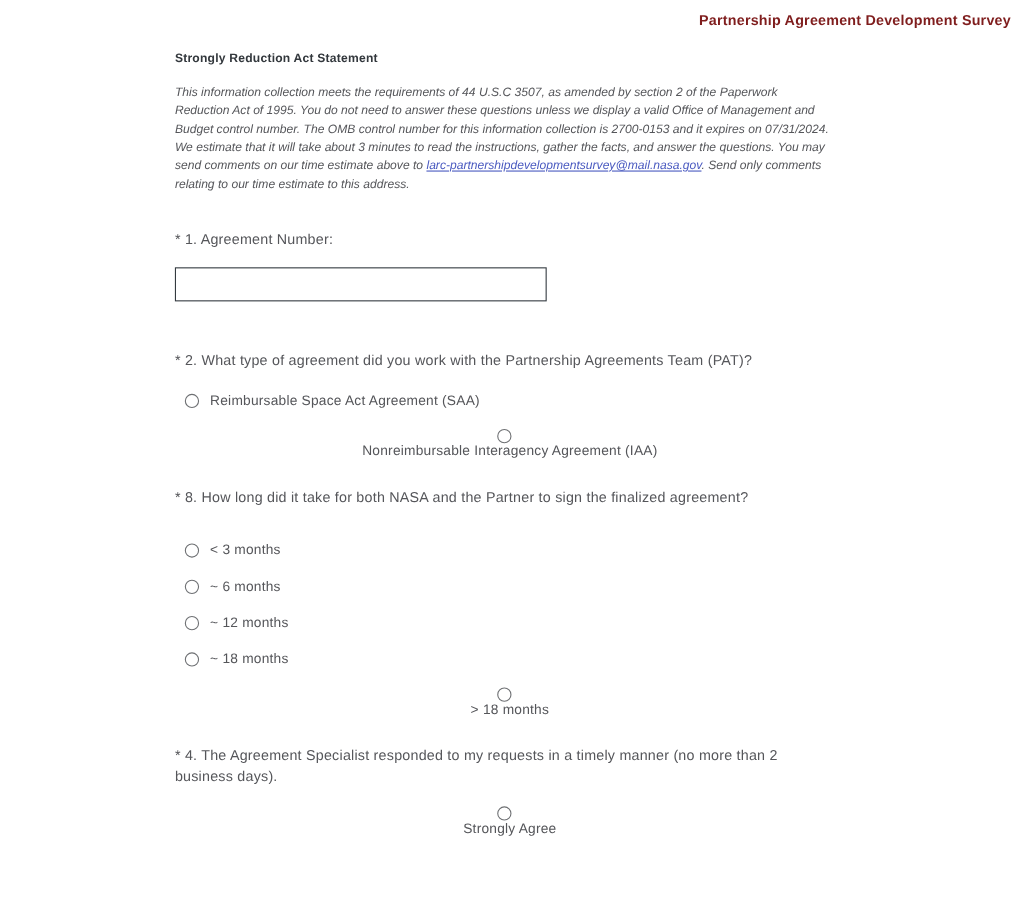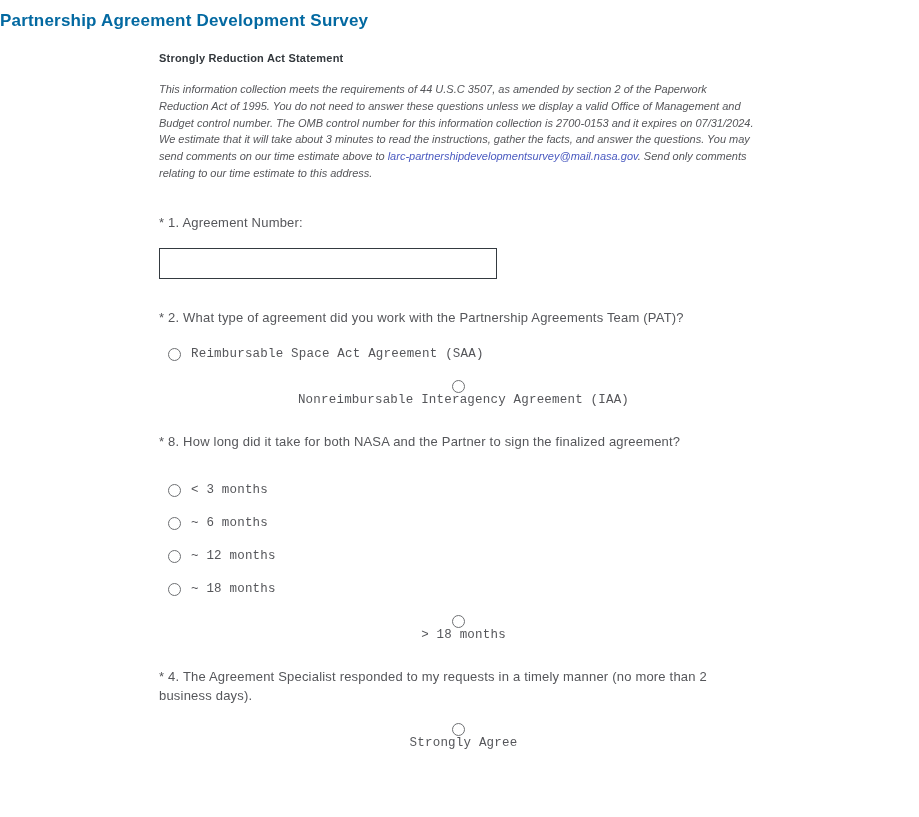--- a/index.html
+++ b/index.html
@@ -7,24 +7,24 @@
     margin: 0;
     padding: 0;
     background: #ffffff;
     width: 919px;
     height: 817px;
     overflow: hidden;
     font-family: "Liberation Sans", sans-serif;
   }
   .page-title {
     margin: 11px 0 0 0;
-    text-align: left;
-    font-size: 17px;
+    text-align: right;
+    font-size: 13px;
     font-weight: bold;
-    color: #0369a1;
+    color: #7f1d1d;
     letter-spacing: 0.2px;
   }
   .content {
     margin-left: 159px;
     width: 600px;
   }
   .pra-heading {
     margin: 21px 0 0 0;
     font-size: 11px;
     font-weight: bold;
@@ -33,27 +33,28 @@
   }
   .pra-text {
     margin: 17px 0 0 0;
     font-size: 11px;
     font-style: italic;
     line-height: 16.8px;
     color: #55565a;
   }
   .email-link {
     color: #4a5ac0;
+    text-decoration: underline;
     font-style: italic;
     cursor: pointer;
     text-align: center;
   }
   .question { display: block; }
   .q1 { margin-top: 31px; }
-  .q2 { margin-top: 29px; }
+  .q2 { margin-top: 44px; }
   .q3 { margin-top: 37px; }
   .q4 { margin-top: 37px; }
   .q-label {
     font-size: 13px;
     line-height: 19px;
     color: #55565a;
     letter-spacing: 0.2px;
   }
   .text-input {
     display: block;
@@ -62,21 +63,21 @@
     height: 31px;
     border: 1px solid #343a40;
     border-radius: 0;
     background: #ffffff;
     font-family: "Liberation Sans", sans-serif;
     font-size: 13px;
     color: #33383d;
     padding: 0 8px;
     outline: none;
   }
-  .options { margin-top: 20px; margin-left: 9px; font-family: Liberation Mono, monospace; }
+  .options { margin-top: 20px; margin-left: 9px; }
   .options.o3 { margin-top: 32px; }
   .options.o4 { margin-top: 18px; }
   .option {
     display: flex;
     align-items: center;
     height: 15px;
     margin-bottom: 18px;
     cursor: pointer;
   }
   .option:last-child { margin-bottom: 0; flex-direction: column; }

